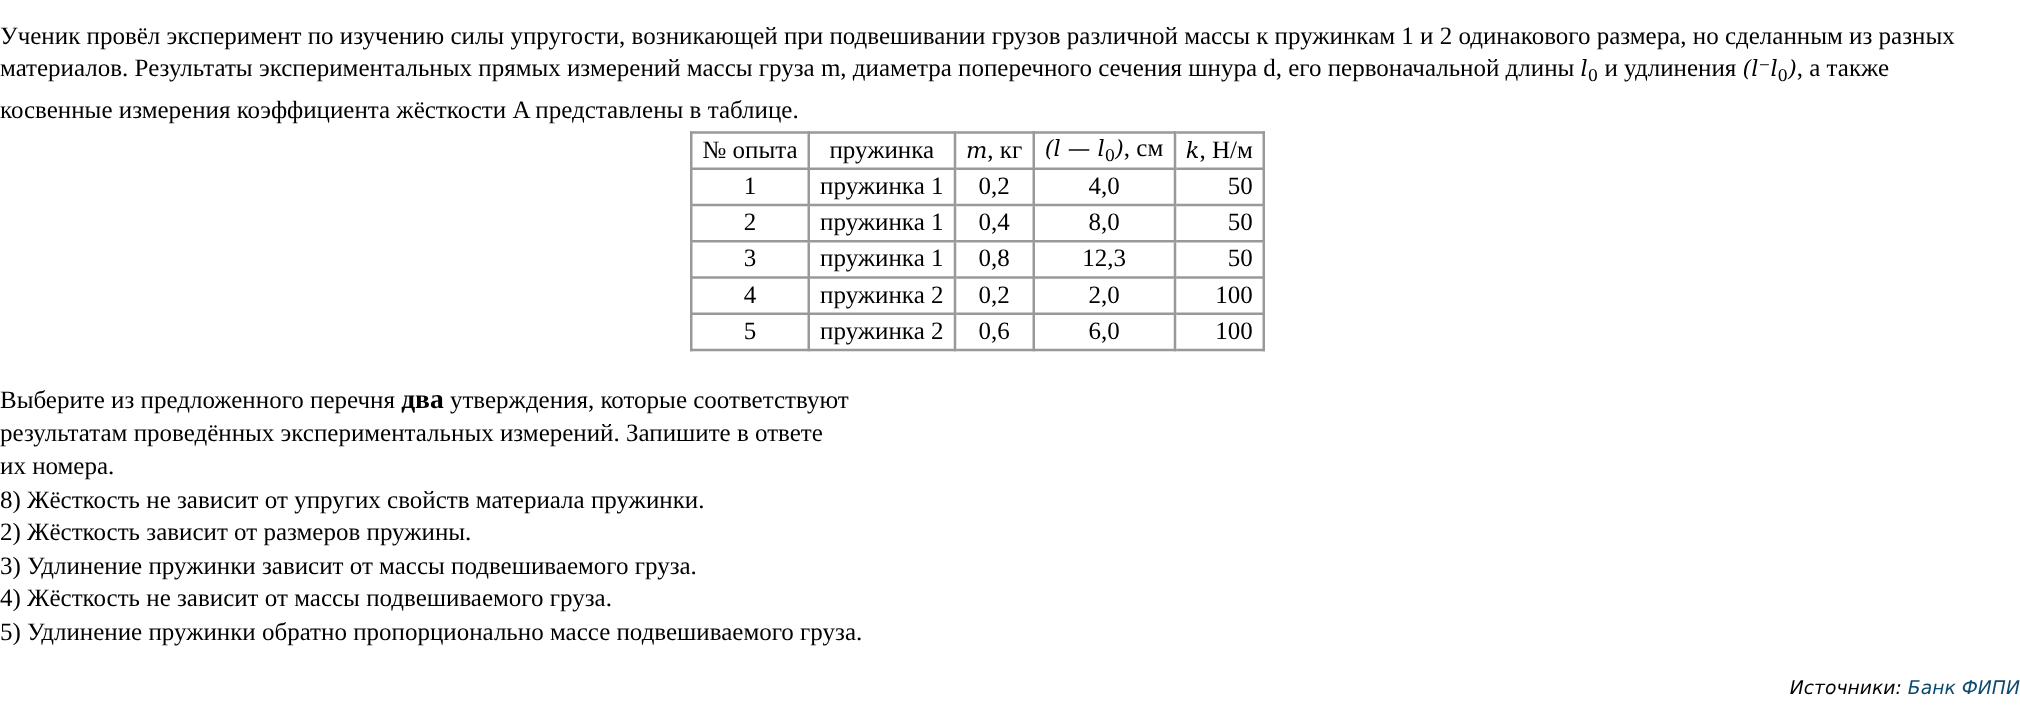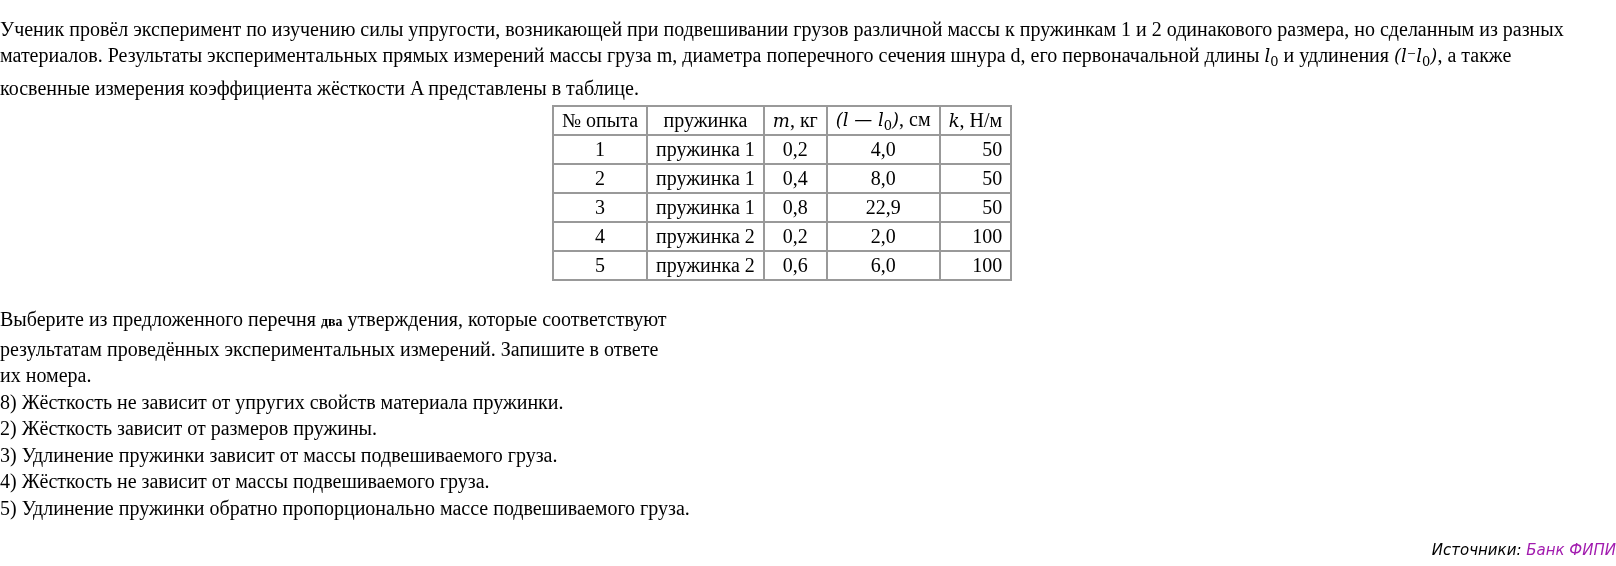--- a/index.html
+++ b/index.html
@@ -45,33 +45,33 @@
   }
   td.k { text-align: right; }
   .question {
     position: absolute;
     left: 0;
     top: 306px;
     width: 820px;
     line-height: 26.5px;
     margin: 0;
   }
-  .question b { font-weight: bold; font-size: 14px; }
+  .question b { font-weight: bold; font-size: 22px; }
   .options { list-style: none; margin: 0; padding: 0; }
   .options li { margin: 0; padding: 0; }
   .source {
     position: absolute;
     right: 0;
     top: 541px;
     font-family: "DejaVu Sans", sans-serif;
     font-size: 15px;
     font-style: italic;
     color: #000;
   }
-  .source .link { color: #a21caf; }
+  .source .link { color: #0c4a6e; }
 </style>
 </head>
 <body>
 
 <p class="intro"><span>Ученик провёл эксперимент по изучению силы упругости, возникающей при подвешивании грузов различной массы к пружинкам 1 и 2 одинакового размера, но сделанным из разных материалов. Результаты экспериментальных прямых измерений массы груза m, диаметра поперечного сечения шнура d, его первоначальной длины </span><span class="math"><span>l</span><span class="sub">0</span></span><span> и удлинения </span><span class="math"><span>(l</span><span>⁻</span><span>l</span><span class="sub">0</span><span>)</span></span><span>, а также косвенные измерения коэффициента жёсткости A представлены в таблице.</span></p>
 
 <div class="table-wrap">
   <table>
     <thead>
       <tr>
@@ -94,21 +94,21 @@
         <td>2</td>
         <td>пружинка 1</td>
         <td>0,4</td>
         <td>8,0</td>
         <td class="k">50</td>
       </tr>
       <tr>
         <td>3</td>
         <td>пружинка 1</td>
         <td>0,8</td>
-        <td>22,9</td>
+        <td>12,3</td>
         <td class="k">50</td>
       </tr>
       <tr>
         <td>4</td>
         <td>пружинка 2</td>
         <td>0,2</td>
         <td>2,0</td>
         <td class="k">100</td>
       </tr>
       <tr>

